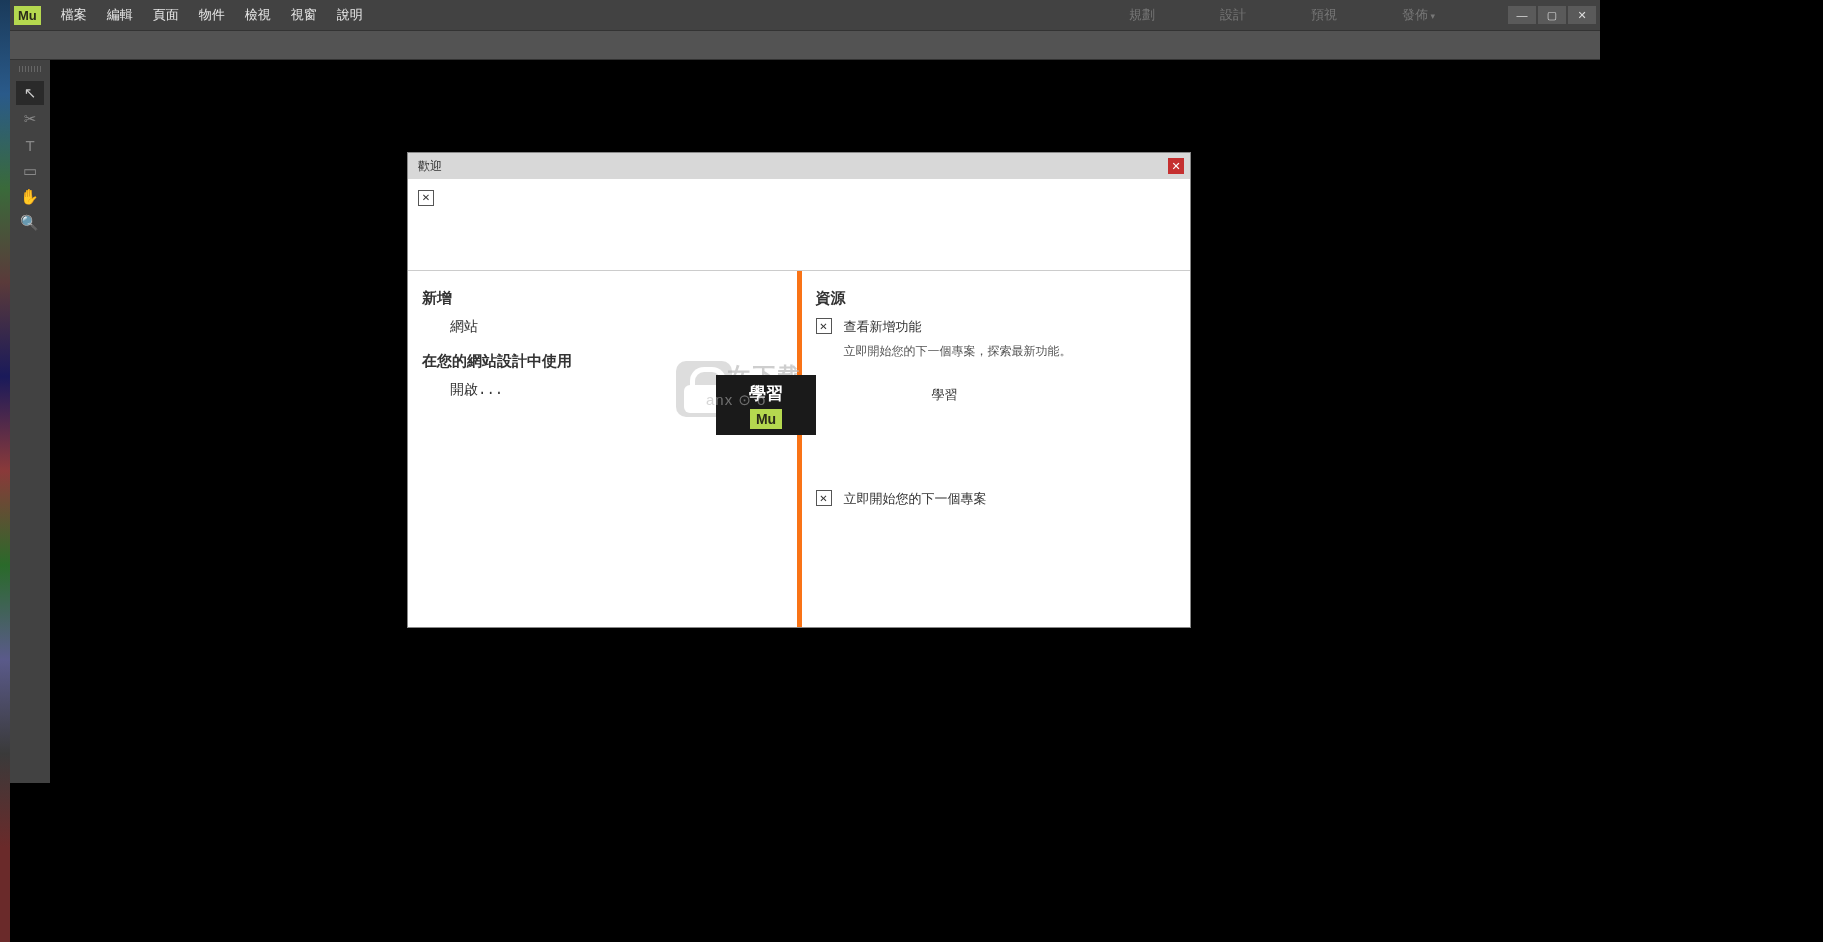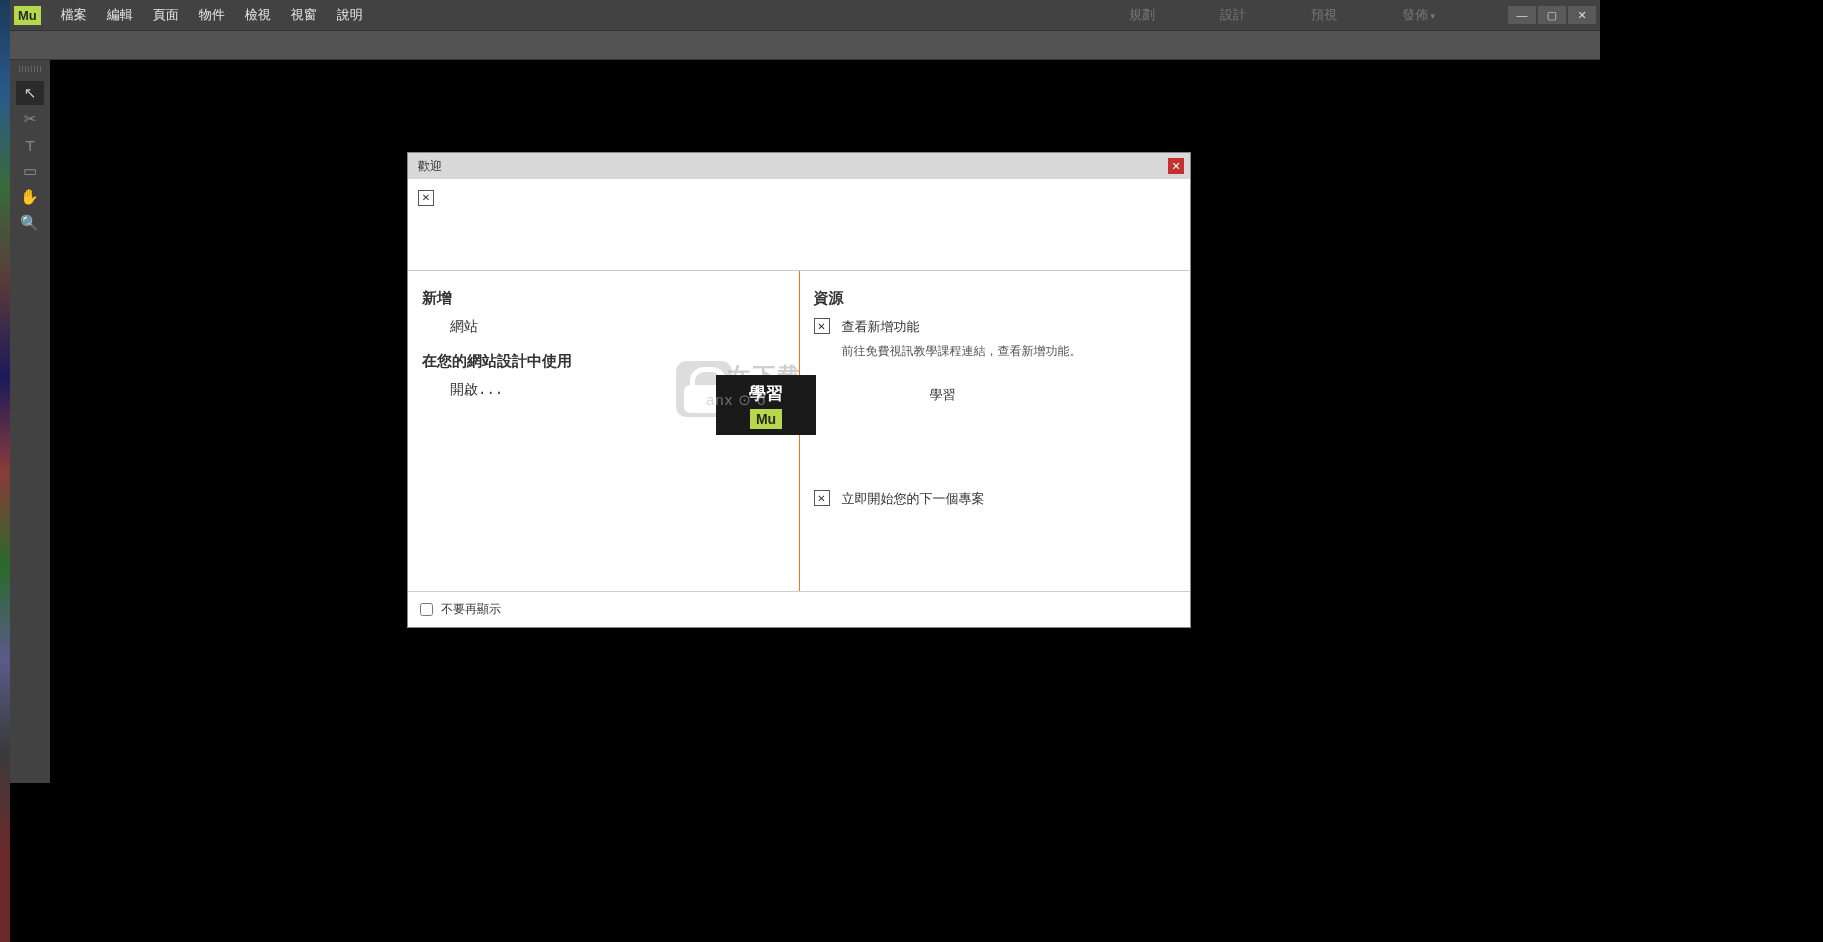--- a/index.html
+++ b/index.html
@@ -163,21 +163,21 @@
 }
 .broken-img::before { content: "✕"; }
 .welcome-body {
   flex: 1;
   display: flex;
 }
 .wcol {
   flex: 1;
   padding: 18px 14px 14px 14px;
 }
-.wcol.left { border-right: 1px solid #f97316; }
+.wcol.left { border-right: 5px solid #f97316; }
 .wh {
   font-size: 15px;
   font-weight: bold;
   color: #333;
   margin-bottom: 10px;
 }
 .wsub {
   font-size: 14px;
   padding-left: 28px;
   margin-bottom: 16px;
@@ -352,42 +352,38 @@
       <div class="wh">在您的網站設計中使用</div>
       <div class="wsub">開啟...</div>
     </div>
     <div class="wcol">
       <div class="wh">資源</div>
 
       <div class="res-item">
         <span class="broken-img"></span>
         <div class="res-text">
           <div class="res-title">查看新增功能</div>
-          <div class="res-desc">前往免費視訊教學課程連結，查看新增功能。</div>
+          <div class="res-desc">立即開始您的下一個專案，探索最新功能。</div>
         </div>
       </div>
 
       <div class="res-item" style="min-height:78px">
         <div class="res-text" style="margin-left:116px">
           <div class="res-title">學習</div>
         </div>
       </div>
 
       <div class="res-item">
         <span class="broken-img"></span>
         <div class="res-text">
           <div class="res-title">立即開始您的下一個專案</div>
         </div>
       </div>
     </div>
   </div>
-  <div class="welcome-footer">
-    <input type="checkbox" style="">
-    <span>不要再顯示</span>
-  </div>
 
   <div class="watermark">
     <div class="wm-lock"></div>
     <div class="wm-text">女下载</div>
     <div class="wm-card">
       <span>學習</span>
       <span class="mu">Mu</span>
     </div>
     <div class="wm-text2">anx ⊙ o</div>
   </div>

